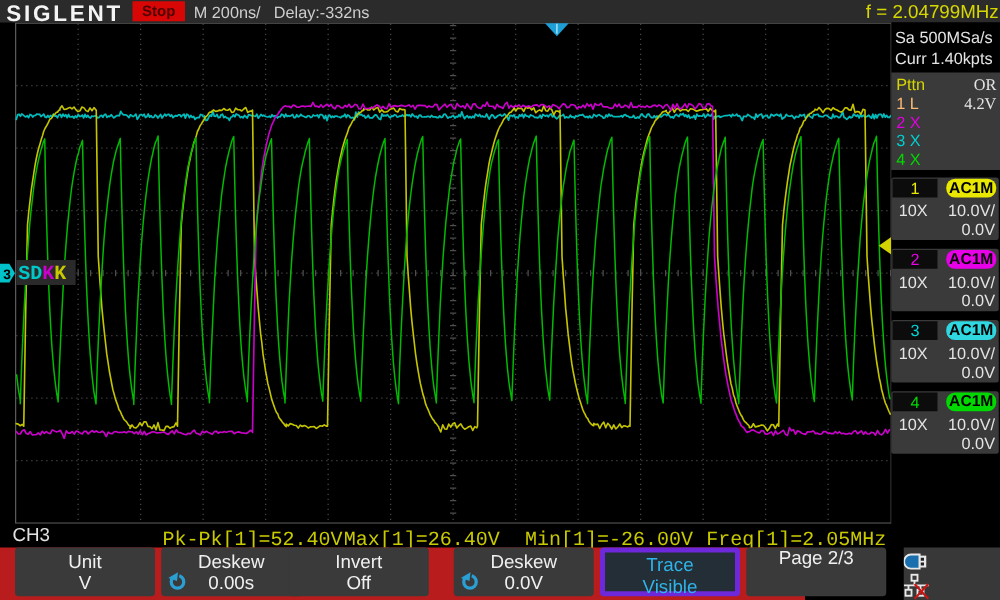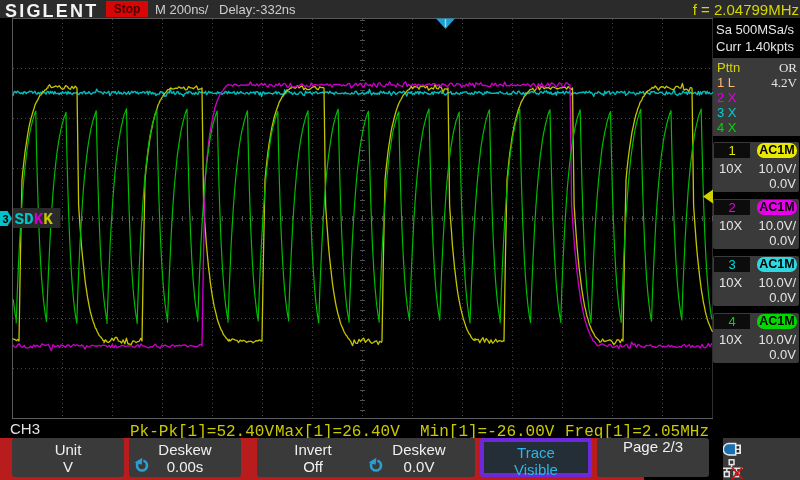--- a/index.html
+++ b/index.html
@@ -133,21 +133,21 @@
 
 <div id="menurow">
   <div class="btn" style="left:12px">
       <div class="l1">Unit</div>
       <div>V</div>
     </div>
   <div class="btn" style="left:129px">
       <div class="l1">Deskew</div>
       <div>0.00s</div>
     </div>
-  <div class="btn" style="left:257px">
+  <div class="btn" style="left:231px">
       <div class="l1">Invert</div>
       <div>Off</div>
     </div>
   <div class="btn" style="left:363px">
       <div class="l1">Deskew</div>
       <div>0.0V</div>
     </div>
   <div class="btn" id="btn5" style="left:480px">
       <div class="l1" style="margin-top:2px">Trace</div>
       <div>Visible</div>

